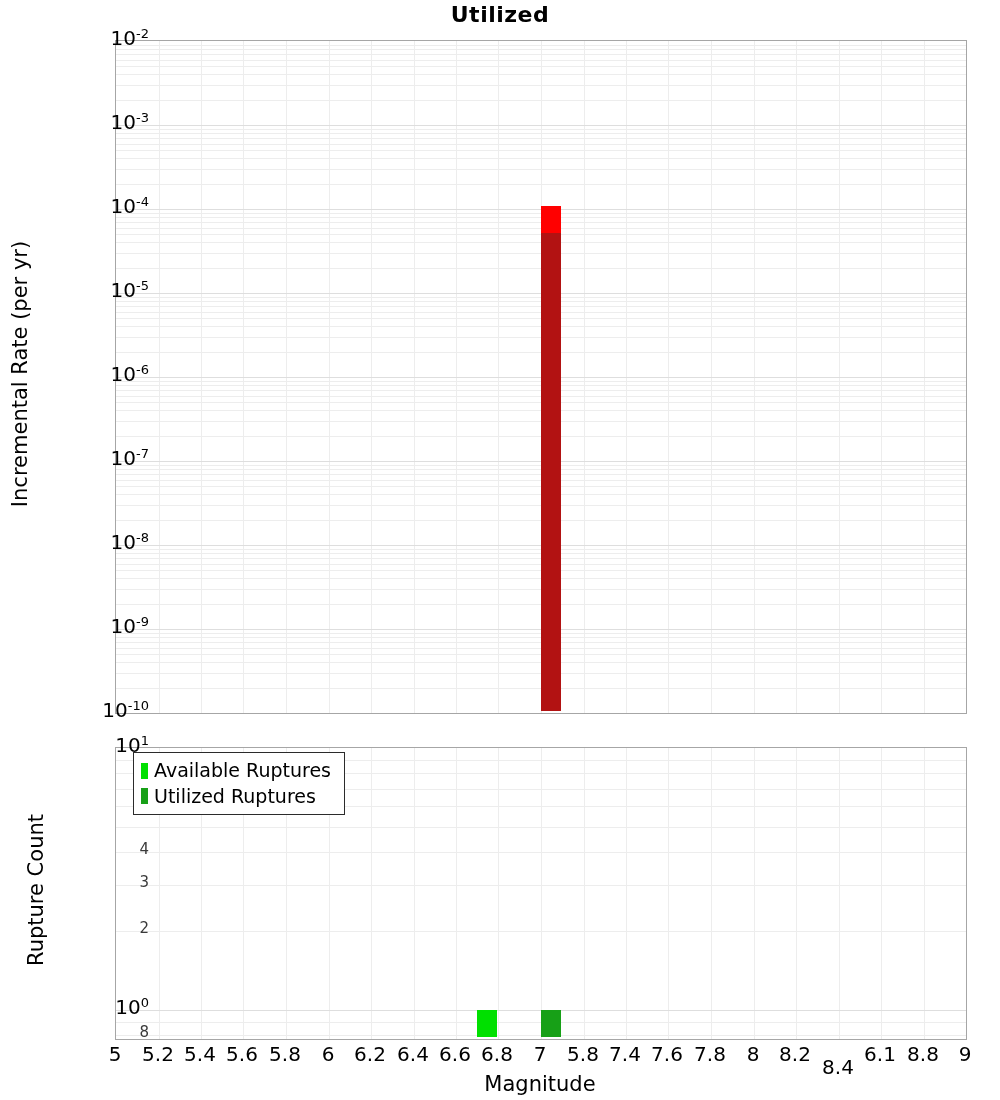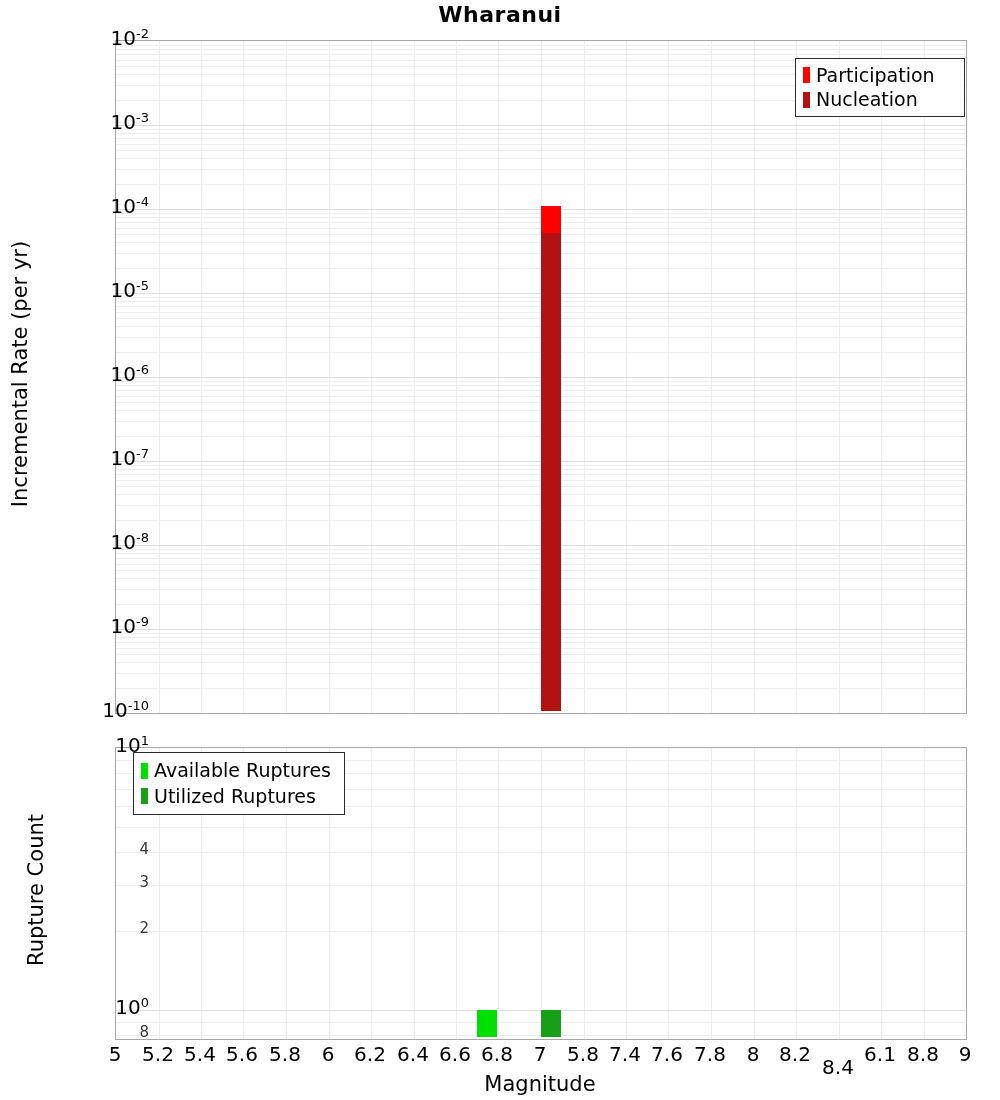--- a/index.html
+++ b/index.html
@@ -39,21 +39,21 @@
   }
   .legend-row{display:flex;align-items:center;gap:6px;}
   .legend-swatch{width:7px;height:16px;flex:0 0 auto;}
   .legend-label{font-size:19px;line-height:1.2;white-space:nowrap;}
 </style>
 </head>
 <body>
 
 <div id="figure">
 
-  <div class="chart-title">Wharanui</div>
+  <div class="chart-title">Utilized</div>
 
   <div class="panel" id="panel-0" style="left: 115px; top: 40px; width: 850px; height: 672px;">
       <div class="gl-v" style="left: 43px;"></div>
       <div class="gl-v" style="left: 85px;"></div>
       <div class="gl-v" style="left: 127px;"></div>
       <div class="gl-v" style="left: 170px;"></div>
       <div class="gl-v" style="left: 213px;"></div>
       <div class="gl-v" style="left: 255px;"></div>
       <div class="gl-v" style="left: 298px;"></div>
       <div class="gl-v" style="left: 340px;"></div>
@@ -174,30 +174,20 @@
       <div class="gl-h" style="top: 25px;"></div>
       <div class="gl-h" style="top: 12px;"></div>
       <div class="bar" style="left: 361px; width: 20px; top: 262px; height: 27px; background: rgb(0, 224, 0);"></div>
       <div class="bar" style="left: 425px; width: 20px; top: 262px; height: 27px; background: rgb(23, 160, 23);"></div>
     </div>
 
   <div class="axis-label vert" id="ylab-0" style="left: -130px; top: 362px; width: 300px; text-align: center;">Incremental Rate (per yr)</div>
   <div class="axis-label vert" id="ylab-1" style="left: -114px; top: 878px; width: 300px; text-align: center;">Rupture Count</div>
   <div class="axis-label" id="xlab" style="left: 115px; width: 850px; text-align: center; top: 1072px;">Magnitude</div>
 
-  <div class="legend" id="legend-rate" style="left:795px;top:58px;width:170px;height:59px;">
-    <div class="legend-row">
-      <span class="legend-swatch" id="sw-0-0" style="background: rgb(255, 0, 0);"></span>
-      <span class="legend-label">Participation</span>
-    </div>
-    <div class="legend-row">
-      <span class="legend-swatch" id="sw-0-1" style="background: rgb(178, 18, 18);"></span>
-      <span class="legend-label">Nucleation</span>
-    </div>
-  </div>
 
   <div class="legend" id="legend-count" style="left:133px;top:752px;width:212px;height:63px;">
     <div class="legend-row">
       <span class="legend-swatch" id="sw-1-0" style="background: rgb(0, 224, 0);"></span>
       <span class="legend-label">Available Ruptures</span>
     </div>
     <div class="legend-row">
       <span class="legend-swatch" id="sw-1-1" style="background: rgb(23, 160, 23);"></span>
       <span class="legend-label">Utilized Ruptures</span>
     </div>

